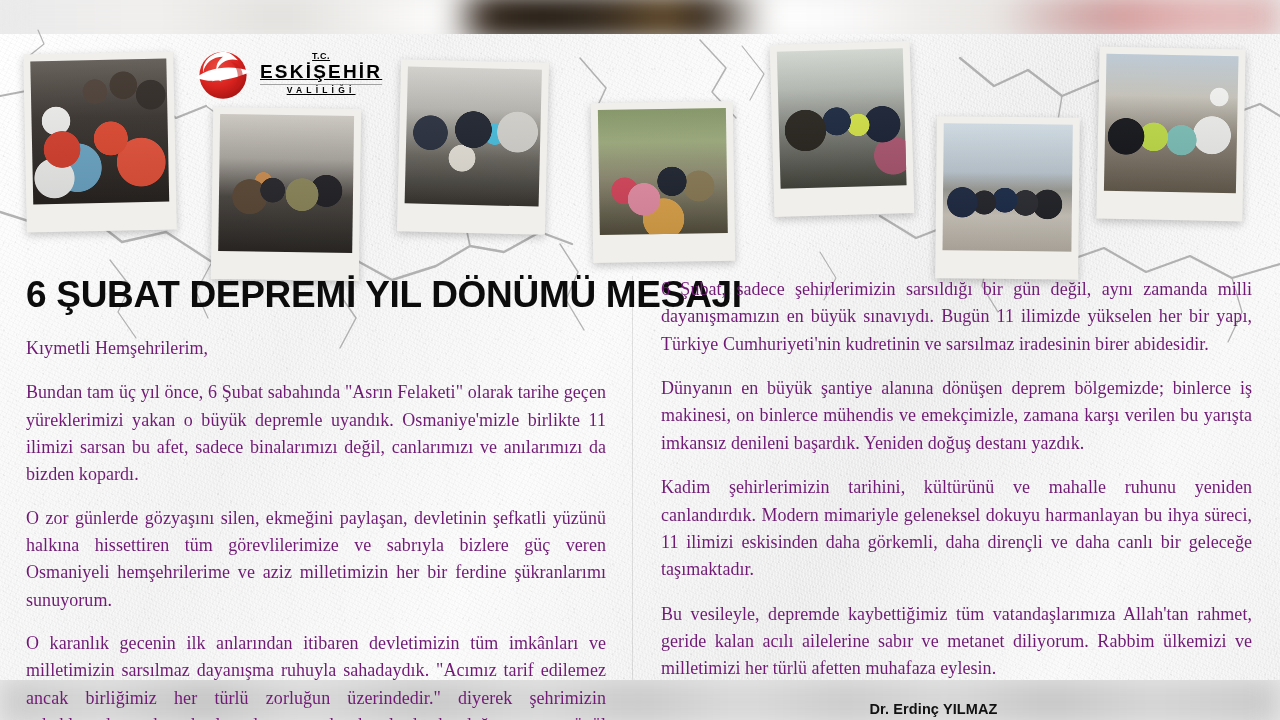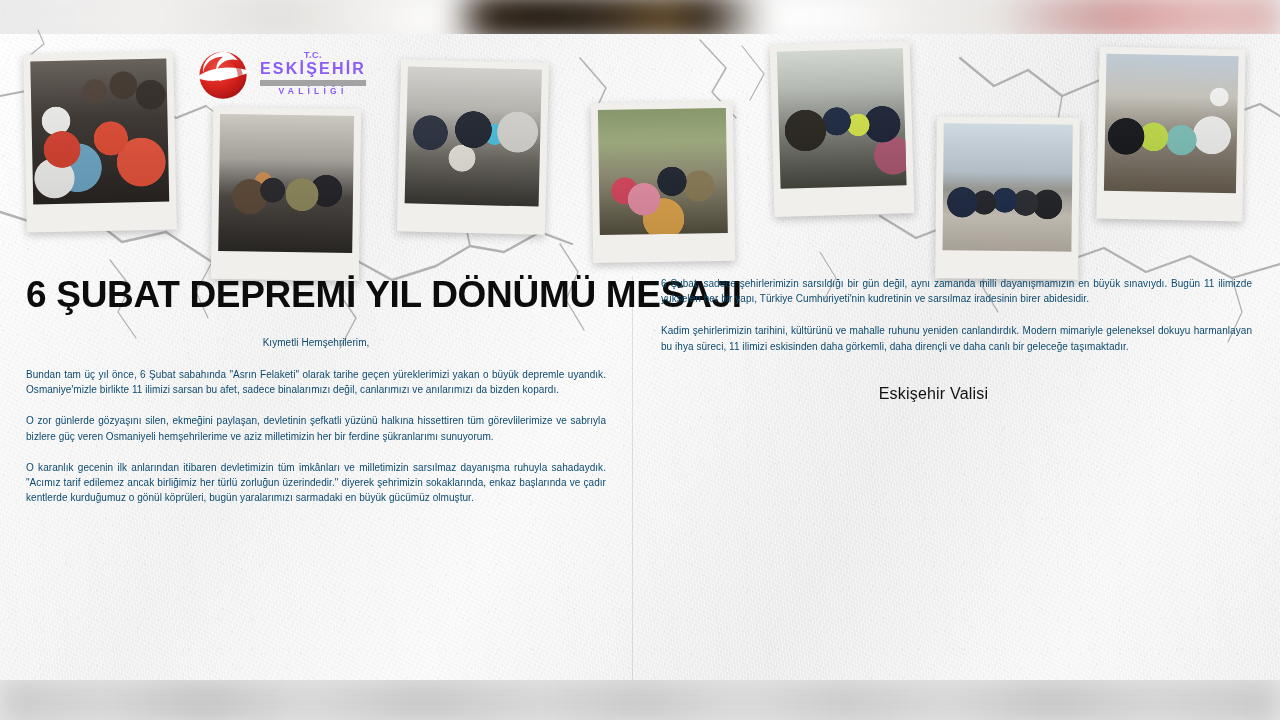--- a/index.html
+++ b/index.html
@@ -165,35 +165,36 @@
     left: 192px; top: 38px;
     width: 180px; height: 72px;
     z-index: 8;
     display: flex; align-items: center;
   }
   #logo .emblem { width: 62px; height: 62px; flex: none; }
   #logo .wordmark {
     margin-left: 6px;
     display: flex; flex-direction: column;
     align-items: center;
-    color: #8b5cf6;
+    color: #000000;
+    text-decoration: underline;
   }
   #logo .tc {
     font-size: 9px; letter-spacing: .5px; font-weight: 700;
     line-height: 1; margin-bottom: 1px; align-self: center;
   }
   #logo .city {
-    font-size: 16px; letter-spacing: 2.2px; font-weight: 600;
+    font-size: 19px; letter-spacing: 2.2px; font-weight: 600;
     line-height: 1.05;
     text-align: right;
   }
   #logo .dept {
     font-size: 8.5px; letter-spacing: 4.2px; font-weight: 600;
     line-height: 1.1; margin-top: 2px;
-    border-top: 6px solid #a3a3a3;
+    border-top: 1px solid #a3a3a3;
     padding-top: 1px;
     width: 100%; text-align: center;
   }
 
   
   #article {
     position: absolute;
     left: 0; top: 276px;
     width: 1280px; height: 404px;
     z-index: 7;
@@ -211,29 +212,30 @@
     font-size: 37px;
     font-weight: 700;
     letter-spacing: -0.3px;
     color: #0c0c0c;
     margin: 0 0 20px 0;
     line-height: 1.05;
     white-space: nowrap;
   }
   p.body {
     margin: 0 0 16px 0;
-    font-size: 10px;
+    font-size: 18px;
     line-height: 1.52;
-    color: #0c4a6e;
+    color: #701a75;
     text-align: justify;
     text-justify: inter-word;
     letter-spacing: .05px;
+    font-family: Liberation Serif, serif;
   }
   #col-right p.body { margin-bottom: 17px; }
-  p.lead { text-align: center; margin-bottom: 17px; }
+  p.lead { text-align: left; margin-bottom: 17px; }
 
   #signature {
     text-align: center;
     margin-top: 18px;
     margin-right: 46px;
     line-height: 1.24;
     color: #111;
   }
   #sig-name { font-size: 14.5px; font-weight: 700; letter-spacing: .1px; }
   #sig-title { font-size: 16px; font-weight: 400; letter-spacing: .2px; margin-top: 30px; }
@@ -327,21 +329,24 @@
     <div class="col" id="col-left">
       <h1 id="headline">6 ŞUBAT DEPREMİ YIL DÖNÜMÜ MESAJI</h1>
       <p class="body lead">Kıymetli Hemşehrilerim,</p>
       <p class="body">Bundan tam üç yıl önce, 6 Şubat sabahında "Asrın Felaketi" olarak tarihe geçen yüreklerimizi yakan o büyük depremle uyandık. Osmaniye'mizle birlikte 11 ilimizi sarsan bu afet, sadece binalarımızı değil, canlarımızı ve anılarımızı da bizden kopardı.</p>
       <p class="body">O zor günlerde gözyaşını silen, ekmeğini paylaşan, devletinin şefkatli yüzünü halkına hissettiren tüm görevlilerimize ve sabrıyla bizlere güç veren Osmaniyeli hemşehrilerime ve aziz milletimizin her bir ferdine şükranlarımı sunuyorum.</p>
       <p class="body">O karanlık gecenin ilk anlarından itibaren devletimizin tüm imkânları ve milletimizin sarsılmaz dayanışma ruhuyla sahadaydık. "Acımız tarif edilemez ancak birliğimiz her türlü zorluğun üzerindedir." diyerek şehrimizin sokaklarında, enkaz başlarında ve çadır kentlerde kurduğumuz o gönül köprüleri, bugün yaralarımızı sarmadaki en büyük gücümüz olmuştur.</p>
     </div>
 
     <div class="col" id="col-right">
       <p class="body">6 Şubat, sadece şehirlerimizin sarsıldığı bir gün değil, aynı zamanda milli dayanışmamızın en büyük sınavıydı. Bugün 11 ilimizde yükselen her bir yapı, Türkiye Cumhuriyeti'nin kudretinin ve sarsılmaz iradesinin birer abidesidir.</p>
+      <p class="body">Dünyanın en büyük şantiye alanına dönüşen deprem bölgemizde; binlerce iş makinesi, on binlerce mühendis ve emekçimizle, zamana karşı verilen bu yarışta imkansız denileni başardık. Yeniden doğuş destanı yazdık.</p>
       <p class="body">Kadim şehirlerimizin tarihini, kültürünü ve mahalle ruhunu yeniden canlandırdık. Modern mimariyle geleneksel dokuyu harmanlayan bu ihya süreci, 11 ilimizi eskisinden daha görkemli, daha dirençli ve daha canlı bir geleceğe taşımaktadır.</p>
+      <p class="body">Bu vesileyle, depremde kaybettiğimiz tüm vatandaşlarımıza Allah'tan rahmet, geride kalan acılı ailelerine sabır ve metanet diliyorum. Rabbim ülkemizi ve milletimizi her türlü afetten muhafaza eylesin.</p>
       <div id="signature">
+        <div id="sig-name">Dr. Erdinç YILMAZ</div>
         <div id="sig-title">Eskişehir Valisi</div>
       </div>
     </div>
 
   </div>
 
 </div>
 
 </body></html>

